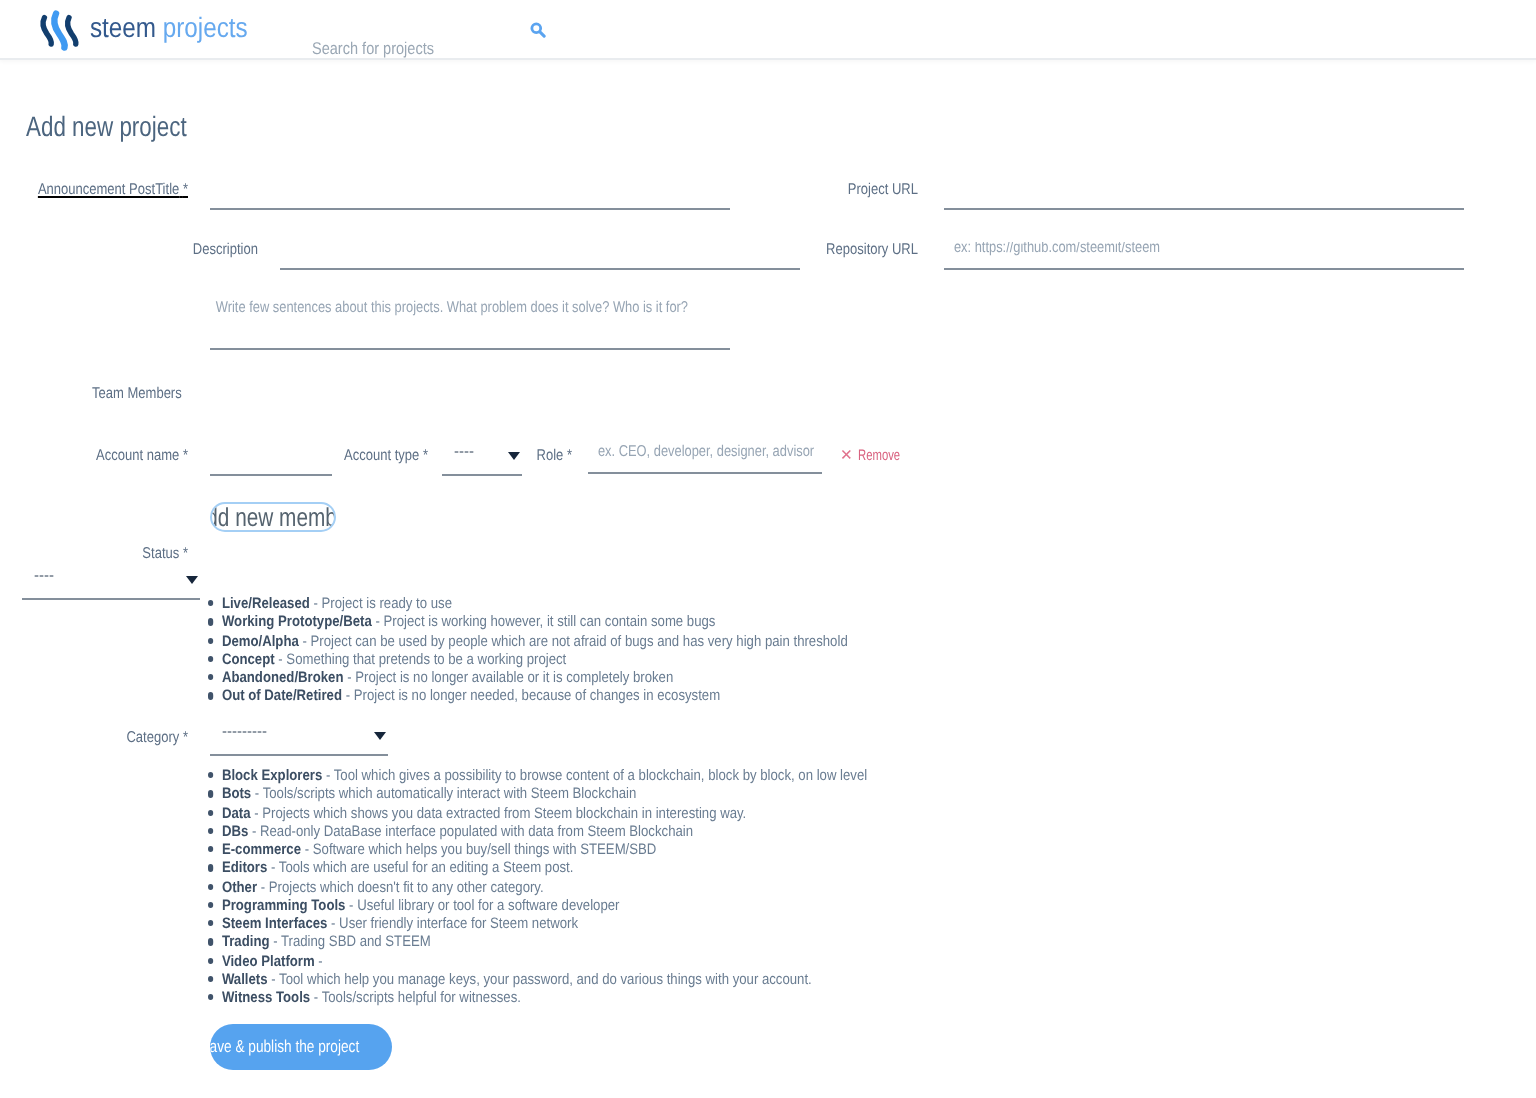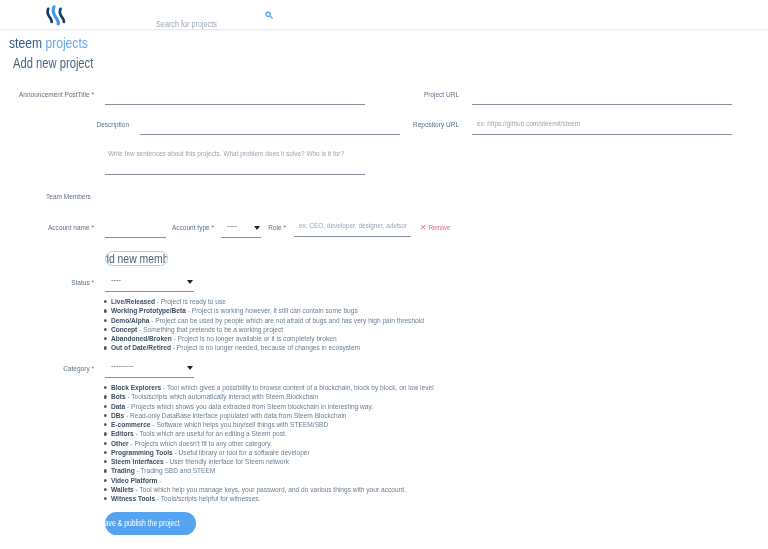--- a/index.html
+++ b/index.html
@@ -3,21 +3,21 @@
 <meta charset="utf-8">
 <title>Add new project</title>
 <style>
   html,body{margin:0;padding:0;}
   body{width:768px;height:549px;background:#fff;font-family:"Liberation Sans",sans-serif;overflow:hidden;
        -webkit-font-smoothing:antialiased;}
 
   
   .navbar{position:absolute;left:0;top:0;width:768px;height:29px;background:#fff;
           border-bottom:1px solid #e9ecef;box-shadow:0 1px 2px rgba(0,0,0,.035);}
-  .brand{position:absolute;left:12px;top:1px;height:28px;display:flex;align-items:center;text-decoration:none;white-space:nowrap;flex-direction:column;}
+  .brand{position:absolute;left:12px;top:1px;height:28px;display:flex;align-items:center;text-decoration:none;white-space:nowrap;}
   .brand-mark{width:36px;height:28px;display:block;flex:0 0 36px;}
   .brand-text{margin-left:-3px;font-size:14px;line-height:1;transform:scaleX(0.866) translateY(-1.5px);transform-origin:left center;
               font-family:"Liberation Sans",sans-serif;}
   .brand-text .b1{color:#33598d;}
   .brand-text .b2{color:#66a9ef;}
   .search-wrap{position:absolute;left:156px;top:0;height:29px;display:flex;align-items:flex-end;}
   .search-input{border:0;outline:0;background:transparent;font-family:"Liberation Sans",sans-serif;
                 font-size:8.5px;color:#5d6b7c;width:130px;padding:0;transform:scaleX(0.855);transform-origin:left center;}
   .search-input::placeholder{color:#9aa7b4;}
   .search-btn{position:absolute;left:264px;top:0;height:29px;width:9px;display:flex;align-items:center;
@@ -97,21 +97,21 @@
       </svg>
     </span>
   </button>
 </div>
 
 <div class="page">
   <h1 class="page-title">Add new project</h1>
 
   <div class="form">
 
-    <div class="row" style="left:0;top:91px;width:365px;">
+    <div class="row" style="left:0;top:91px;width:365px;text-decoration:underline;">
       <div class="lbl" style="width:94px;"><span>Announcement PostTitle</span> <span class="req">*</span></div>
       <input class="uline" type="text" style="margin-left: 11px; width: 258px; height: 12px;" value="">
     </div>
 
     <div class="row" style="left:380px;top:91px;width:352px;">
       <div class="lbl" style="width:79px;">Project URL</div>
       <input class="uline" type="text" style="margin-left: 13px; width: 258px; height: 12px;" value="">
     </div>
 
     <div class="row" style="left:0;top:121px;width:365px;padding-left:35px;">
@@ -151,21 +151,21 @@
       <button class="remove-link" type="button" style="position:absolute;left:420px;top:223px;">
         <span class="remove-x">✕</span>
         <span class="remove-txt">Remove</span>
       </button>
     </div>
 
     <button class="pill-outline" style="position:absolute;left:105px;top:251px;width:63px;height:15px;" type="button">
       <span>Add new member</span>
     </button>
 
-    <div class="row" style="left:0;top:273px;align-items:center;">
+    <div class="row" style="left:0;top:273px;align-items:flex-start;flex-direction:column;">
       <div class="lbl" style="width:94px;"><span>Status</span> <span class="req">*</span></div>
       <span class="selwrap" style="margin-left:11px;">
         <select class="sel" style="width:89px;">
           <option>----</option>
         </select>
         <span class="caret"></span>
       </span>
     </div>
 
     <ul class="hintlist" style="left:104px;top:297px;">

